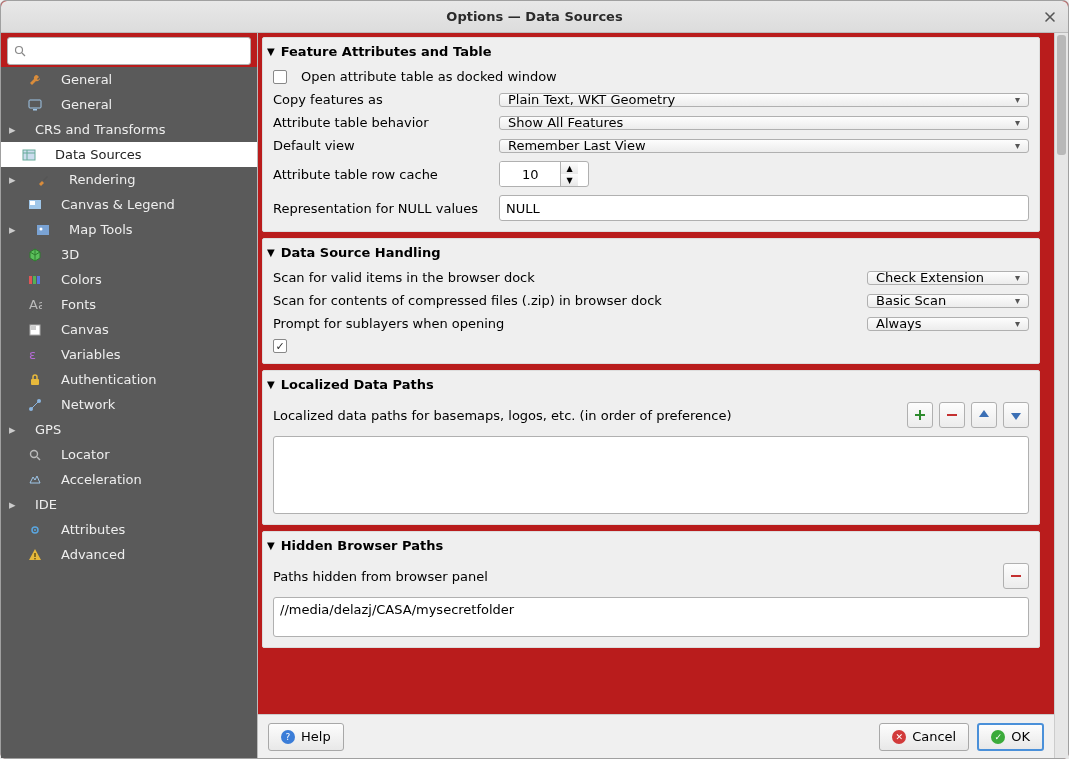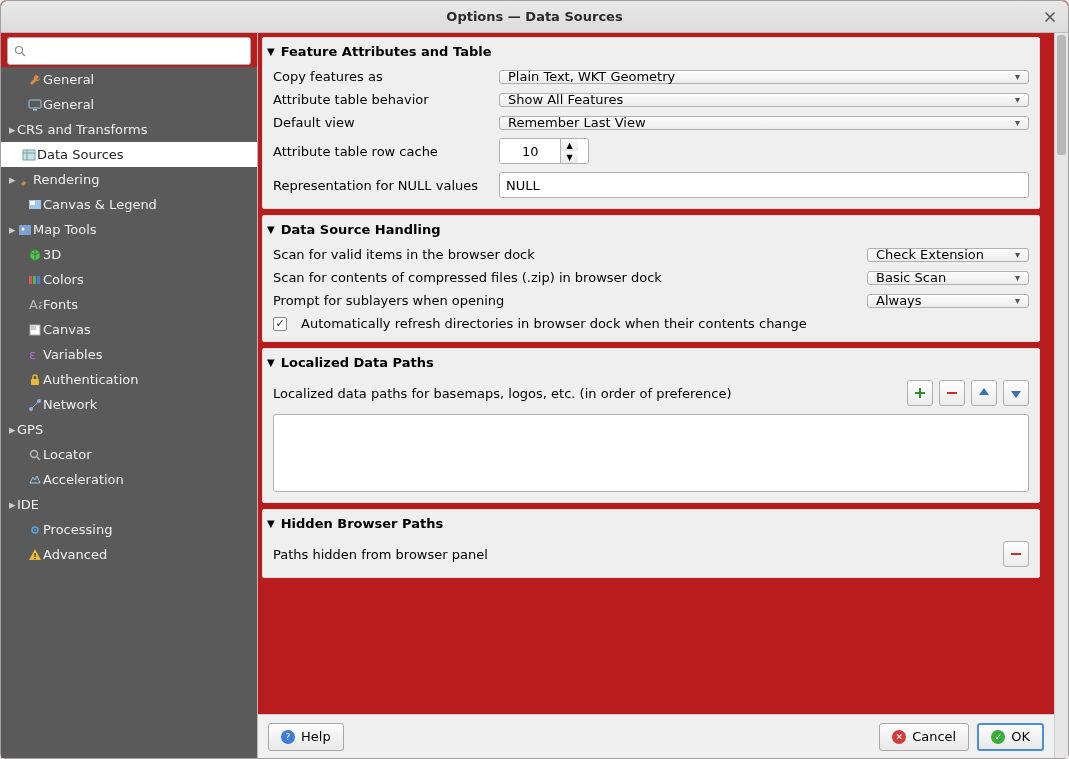--- a/index.html
+++ b/index.html
@@ -6,21 +6,21 @@
 body { background: #f5f5f5; }
 .window { width: 1069px; height: 759px; border: 1px solid #a0a0a0; border-radius: 6px; background: #b91c1c; display: flex; flex-direction: column; box-shadow: 0 2px 6px rgba(0,0,0,.15); }
 .titlebar { height: 32px; background: linear-gradient(#e8e8e8,#dcdcdc); border-bottom: 1px solid #bbb; display: flex; align-items: center; justify-content: center; position: relative; border-radius: 6px 6px 0 0; }
 .titlebar .title { font-size: 13px; color: #2b2b2b; font-weight: 600; }
 .titlebar .close { position: absolute; right: 8px; top: 6px; width: 20px; height: 20px; border-radius: 10px; display:flex; align-items:center; justify-content:center; cursor:pointer; color:#555; }
 .body { flex:1; display:flex; min-height:0; }
 .sidebar { width: 257px; display:flex; flex-direction:column; border-right:1px solid #bbb; }
 .search { height:28px; margin:4px 6px 2px 6px; border:1px solid #b0b0b0; border-radius:3px; background:#fff; display:flex; align-items:center; padding:0 6px; gap:6px; }
 .search input { border:none; outline:none; flex:1; font-size:13px; }
 .tree { flex:1; background:#5a5a5a; color:#eee; overflow-y:auto; }
-.tree-item { display:flex; align-items:center; height:25px; padding-left:8px; gap:0; cursor:pointer; }
+.tree-item { display:flex; align-items:center; height:25px; padding-left:8px; gap:18px; cursor:pointer; }
 .tree-item.level1 { padding-left:26px; }
 .tree-item.active { background:#fff; color:#222;padding-left:20px; }
 .tree-item .arrow{ width:8px; display:inline-block; color:#ccc; }
 .tree-item .ico{ width:16px; height:16px; display:inline-flex; align-items:center; justify-content:center;text-decoration:underline; }
 .content { flex:1; display:flex; flex-direction:column; overflow-y:auto; padding:0 0 0 0; }
 .scroller { flex:1; overflow-y:auto; padding:4px 14px 4px 4px; position:relative; }
 .section-head { display:flex; align-items:center; gap:6px; font-weight:bold; padding:6px 4px; cursor:pointer; }
 .section-head .tri { font-size:10px; }
 .section { background:#efefef; border:1px solid #ddd; border-radius:2px; margin-bottom:6px; padding-bottom:6px; }
 .row { display:flex; align-items:center; padding:4px 10px; gap:8px; }
@@ -223,21 +223,21 @@
             <span class="arrow">▸</span>
             <span>IDE</span>
           </div>
           <div class="tree-item level1">
             <span class="ico">
               <svg width="14" height="14" viewBox="0 0 14 14">
                 <circle cx="7" cy="7" r="3" fill="none" stroke="#5aa6e0" stroke-width="1.5"></circle>
                 <circle cx="7" cy="7" r="1" fill="#5aa6e0"></circle>
               </svg>
             </span>
-            <span>Processing</span>
+            <span>Attributes</span>
           </div>
           <div class="tree-item level1">
             <span class="ico">
               <svg width="14" height="14" viewBox="0 0 14 14">
                 <path d="M7 1l6 11H1z" fill="#e8b93b"></path>
                 <rect x="6.3" y="5" width="1.4" height="4" fill="#5a4a10"></rect>
                 <rect x="6.3" y="10" width="1.4" height="1.4" fill="#5a4a10"></rect>
               </svg>
             </span>
             <span>Advanced</span>
@@ -246,20 +246,24 @@
     </div>
 
     <div class="content-wrap">
     <div class="content">
       <div class="scroller">
 
         <div class="section">
           <div class="section-head">
             <span class="tri">▼</span>
             <span>Feature Attributes and Table</span>
+          </div>
+          <div class="row">
+            <span class="chk"></span>
+            <span>Open attribute table as docked window</span>
           </div>
           <div class="row">
             <label class="lbl">Copy features as</label>
             <div class="combo">
               <span>Plain Text, WKT Geometry</span>
               <span class="caret">▾</span>
             </div>
           </div>
           <div class="row">
             <label class="lbl">Attribute table behavior</label>
@@ -312,21 +316,20 @@
           </div>
           <div class="row wide">
             <label class="lbl" style="flex:1">Prompt for sublayers when opening</label>
             <div class="combo small">
               <span>Always</span>
               <span class="caret">▾</span>
             </div>
           </div>
           <div class="row">
             <span class="chk checked"></span>
-            <span>Automatically refresh directories in browser dock when their contents change</span>
           </div>
         </div>
 
         <div class="section">
           <div class="section-head">
             <span class="tri">▼</span>
             <span>Localized Data Paths</span>
           </div>
           <div class="row wide">
             <label style="flex:1">Localized data paths for basemaps, logos, etc. (in order of preference)</label>
@@ -364,20 +367,23 @@
           <div class="row wide">
             <label style="flex:1">Paths hidden from browser panel</label>
             <div class="toolbtns">
               <div class="iconbtn">
                     <svg width="14" height="14" viewBox="0 0 14 14">
                       <path d="M2 7h10" stroke="#c43030" stroke-width="2"></path>
                     </svg>
                   </div>
             </div>
           </div>
+          <div class="listbox" style="min-height:40px">
+            <div>//media/delazj/CASA/mysecretfolder</div>
+          </div>
         </div>
 
       </div>
 
       <div class="footer">
         <div class="btn">
           <span class="circ blue">?</span>
           <span>Help</span>
         </div>
         <div class="spacer"></div>

